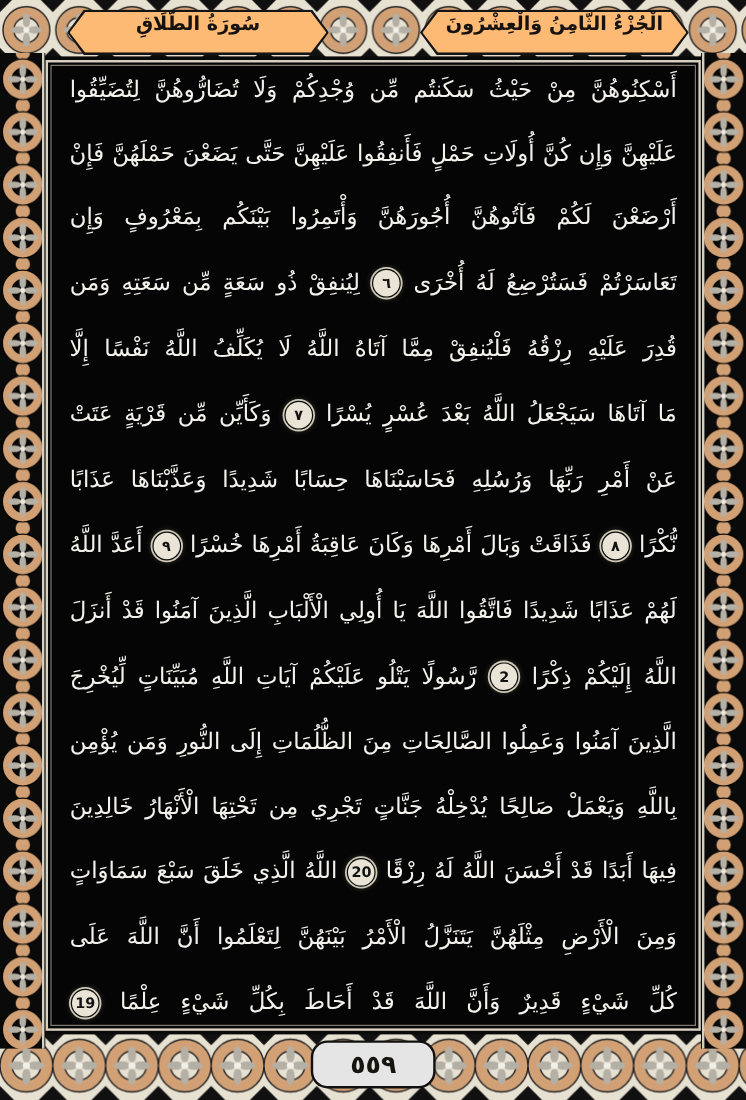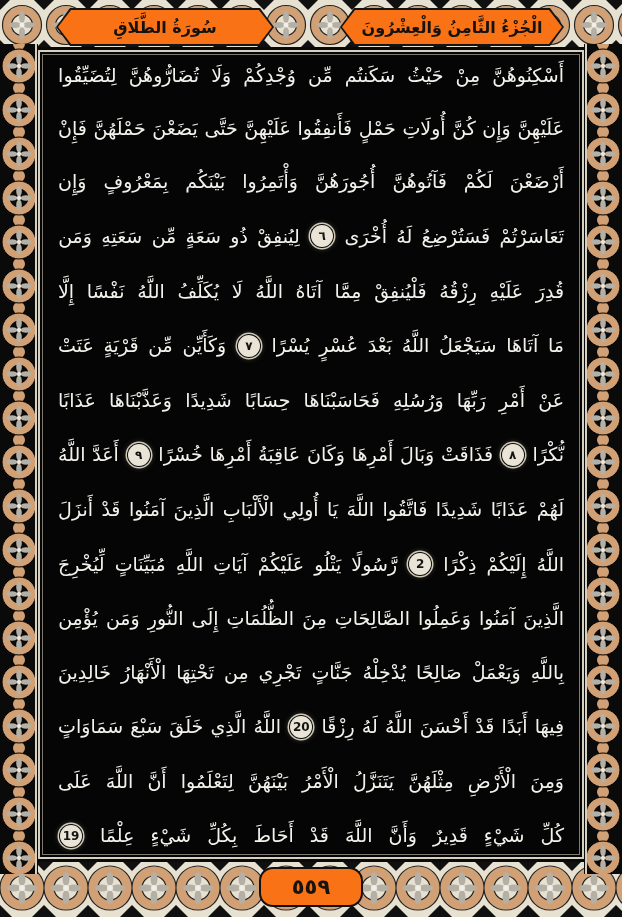--- a/index.html
+++ b/index.html
@@ -14,25 +14,25 @@
   .band-right{right:0;top:44px;}
 
   
   .cartouche{
     position:absolute;top:8px;height:34px;z-index:5;
     background:#141414;display:flex;align-items:center;justify-content:center;
     clip-path:polygon(14px 0,calc(100% - 14px) 0,100% 50%,calc(100% - 14px) 100%,14px 100%,0 50%);
     padding:2px;
   }
   .cartouche-inner{
-    width:100%;height:100%;background:#f97316;
+    width:100%;height:100%;background:#fdba74;
     clip-path:polygon(13px 0,calc(100% - 13px) 0,100% 50%,calc(100% - 13px) 100%,13px 100%,0 50%);
-    display:flex;align-items:center;justify-content:center;
-  }
-  .cartouche-juz{right:58px;width:220px;}
+    display:flex;align-items:flex-start;justify-content:center;
+  }
+  .cartouche-juz{right:48px;width:220px;}
   .cartouche-surah{left:56px;width:214px;}
   .cartouche-text{
     color:#151210;font-size:16px;font-weight:bold;letter-spacing:0;
     direction:rtl;white-space:nowrap;
   }
 
   
   .text-frame{
     position:absolute;left:38px;right:38px;top:50px;bottom:58px;
     background:#050505;
@@ -59,21 +59,21 @@
     margin:0 2px;flex:0 0 auto;
   }
 
   
   .page-number{
     position:absolute;left:50%;transform:translateX(-50%);bottom:10px;z-index:6;
     width:104px;height:40px;background:#111;
     border-radius:14px;padding:2px;box-sizing:border-box;
   }
   .page-number-inner{
-    width:100%;height:100%;background:#f97316;border-radius:12px;
+    width:100%;height:100%;background:#e5e5e5;border-radius:12px;
     display:flex;align-items:center;justify-content:center;
     color:#17130e;font-size:21px;font-weight:bold;letter-spacing:4px;
   }
 </style>
 </head>
 <body>
 
 <div class="page">
 
   <svg class="band band-top" width="622" height="50" aria-hidden="true">

